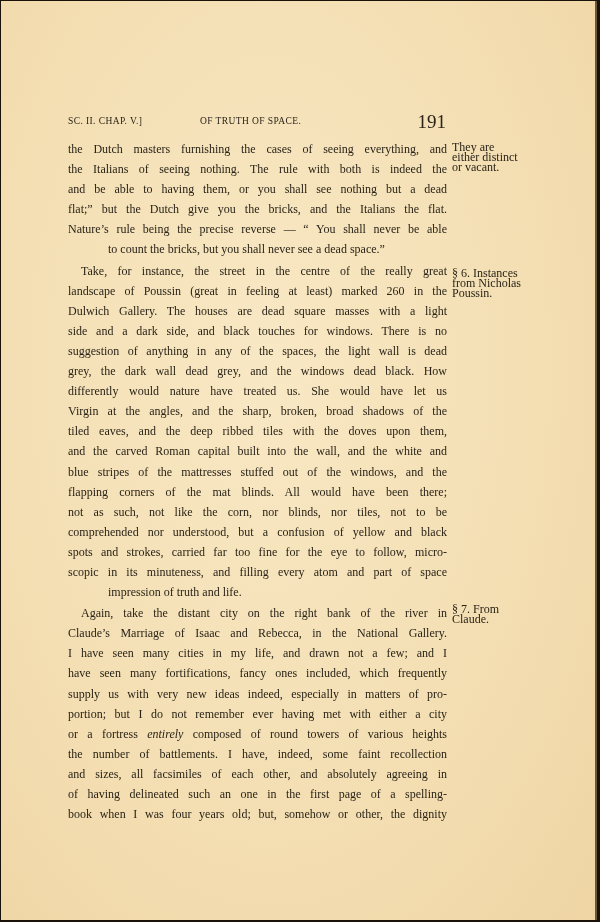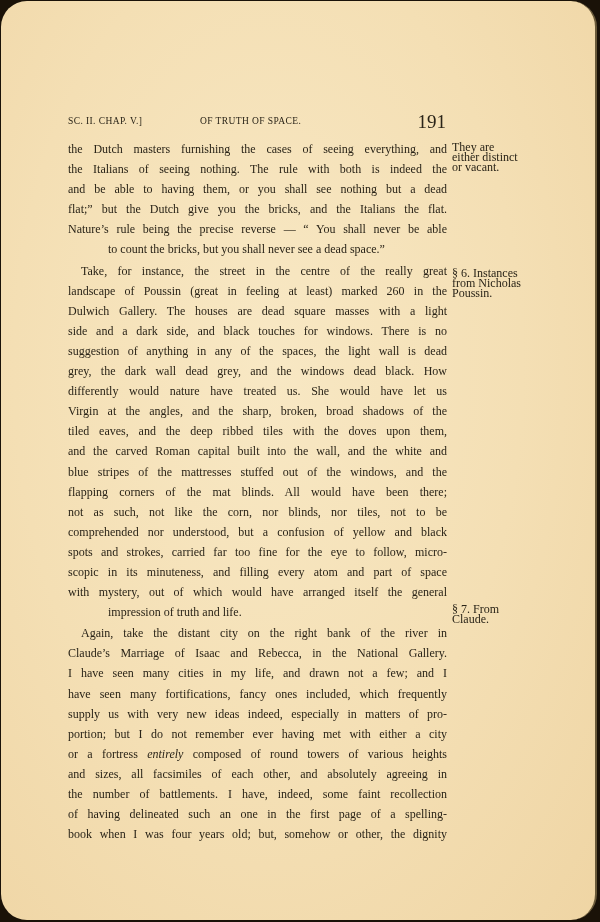--- a/index.html
+++ b/index.html
@@ -16,21 +16,20 @@
       position: absolute;
       left: 1px;
       top: 1px;
       width: 596px;
       height: 919px;
       background: radial-gradient(ellipse at 45% 40%, #f8e8c4 0%, #f4dfb4 55%, #efd5a4 100%);
       border-right: 2px solid #6a5a3a;
       box-sizing: border-box;
       font-family: "Liberation Serif", "DejaVu Serif", serif;
       color: #2a2418;
-      border-radius: 26px;
     }
     .running-head {
       position: absolute;
       top: 112px;
       left: 67px;
       width: 378px;
       height: 20px;
       font-size: 9.5px;
       letter-spacing: 0.4px;
     }
@@ -137,33 +136,32 @@
       <span class="line">differently would nature have treated us. She would have let us</span>
       <span class="line">Virgin at the angles, and the sharp, broken, broad shadows of the</span>
       <span class="line">tiled eaves, and the deep ribbed tiles with the doves upon them,</span>
       <span class="line">and the carved Roman capital built into the wall, and the white and</span>
       <span class="line">blue stripes of the mattresses stuffed out of the windows, and the</span>
       <span class="line">flapping corners of the mat blinds. All would have been there;</span>
       <span class="line">not as such, not like the corn, nor blinds, nor tiles, not to be</span>
       <span class="line">comprehended nor understood, but a confusion of yellow and black</span>
       <span class="line">spots and strokes, carried far too fine for the eye to follow, micro-</span>
       <span class="line">scopic in its minuteness, and filling every atom and part of space</span>
-      <span class="line">with mystery, out of which would have arranged itself the general</span>
       <span class="line last">impression of truth and life.</span>
     </div>
     <span class="para-gap"></span>
 
     <div>
       <span class="line indent">Again, take the distant city on the right bank of the river in</span>
       <span class="line">Claude’s Marriage of Isaac and Rebecca, in the National Gallery.</span>
       <span class="line">I have seen many cities in my life, and drawn not a few; and I</span>
       <span class="line">have seen many fortifications, fancy ones included, which frequently</span>
       <span class="line">supply us with very new ideas indeed, especially in matters of pro-</span>
       <span class="line">portion; but I do not remember ever having met with either a city</span>
       <span class="line"><span>or a fortress</span> <em>entirely</em> <span>composed of round towers of various heights</span></span>
+      <span class="line">the number of battlements. I have, indeed, some faint recollection</span>
       <span class="line">and sizes, all facsimiles of each other, and absolutely agreeing in</span>
-      <span class="line">the number of battlements. I have, indeed, some faint recollection</span>
       <span class="line">of having delineated such an one in the first page of a spelling-</span>
       <span class="line">book when I was four years old; but, somehow or other, the dignity</span>
     </div>
   </div>
 
 </div>
 
 </body></html>

